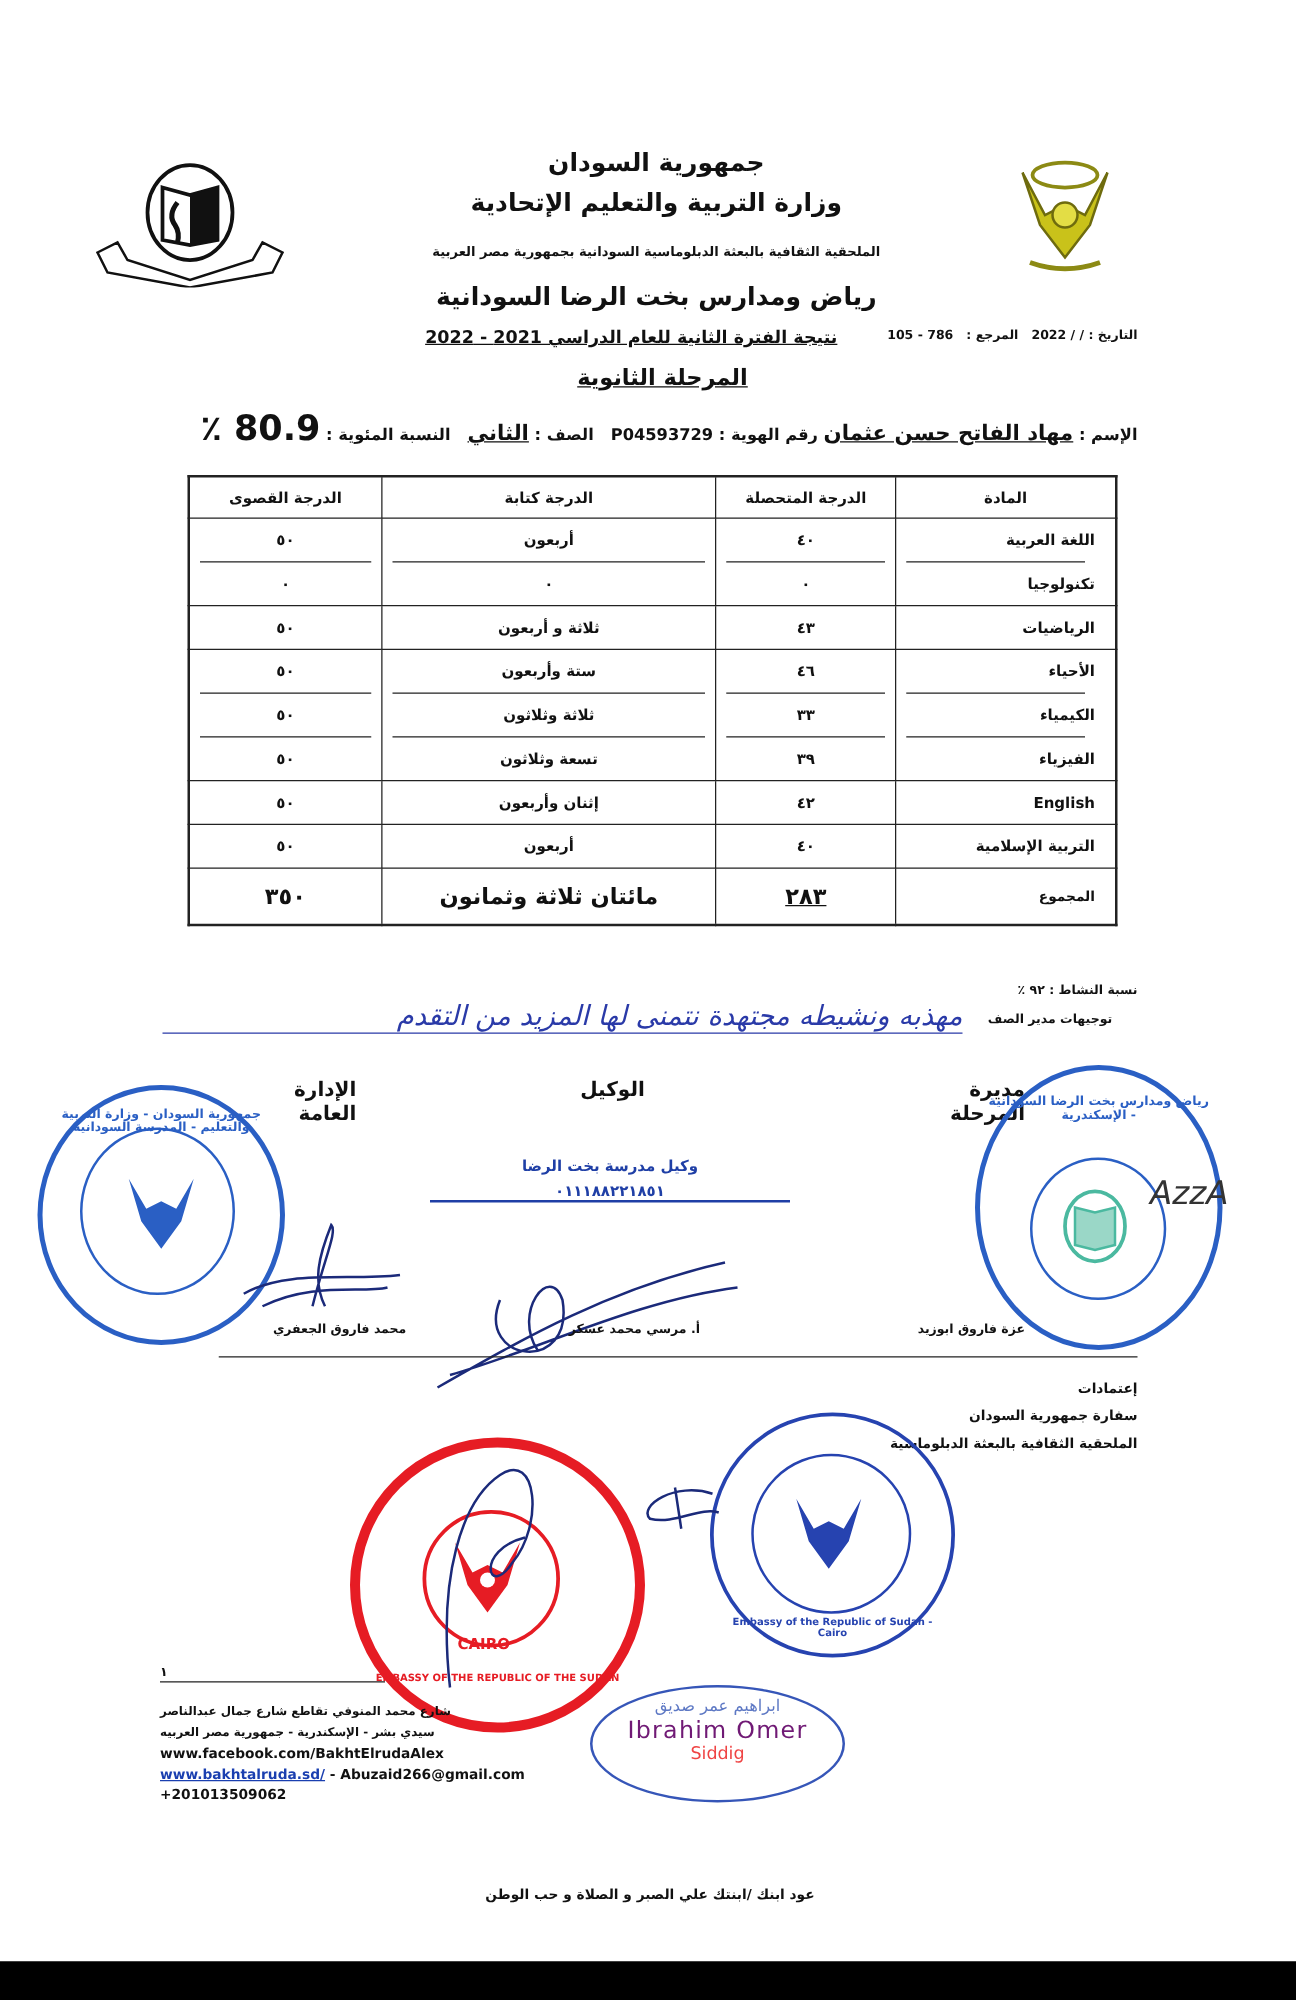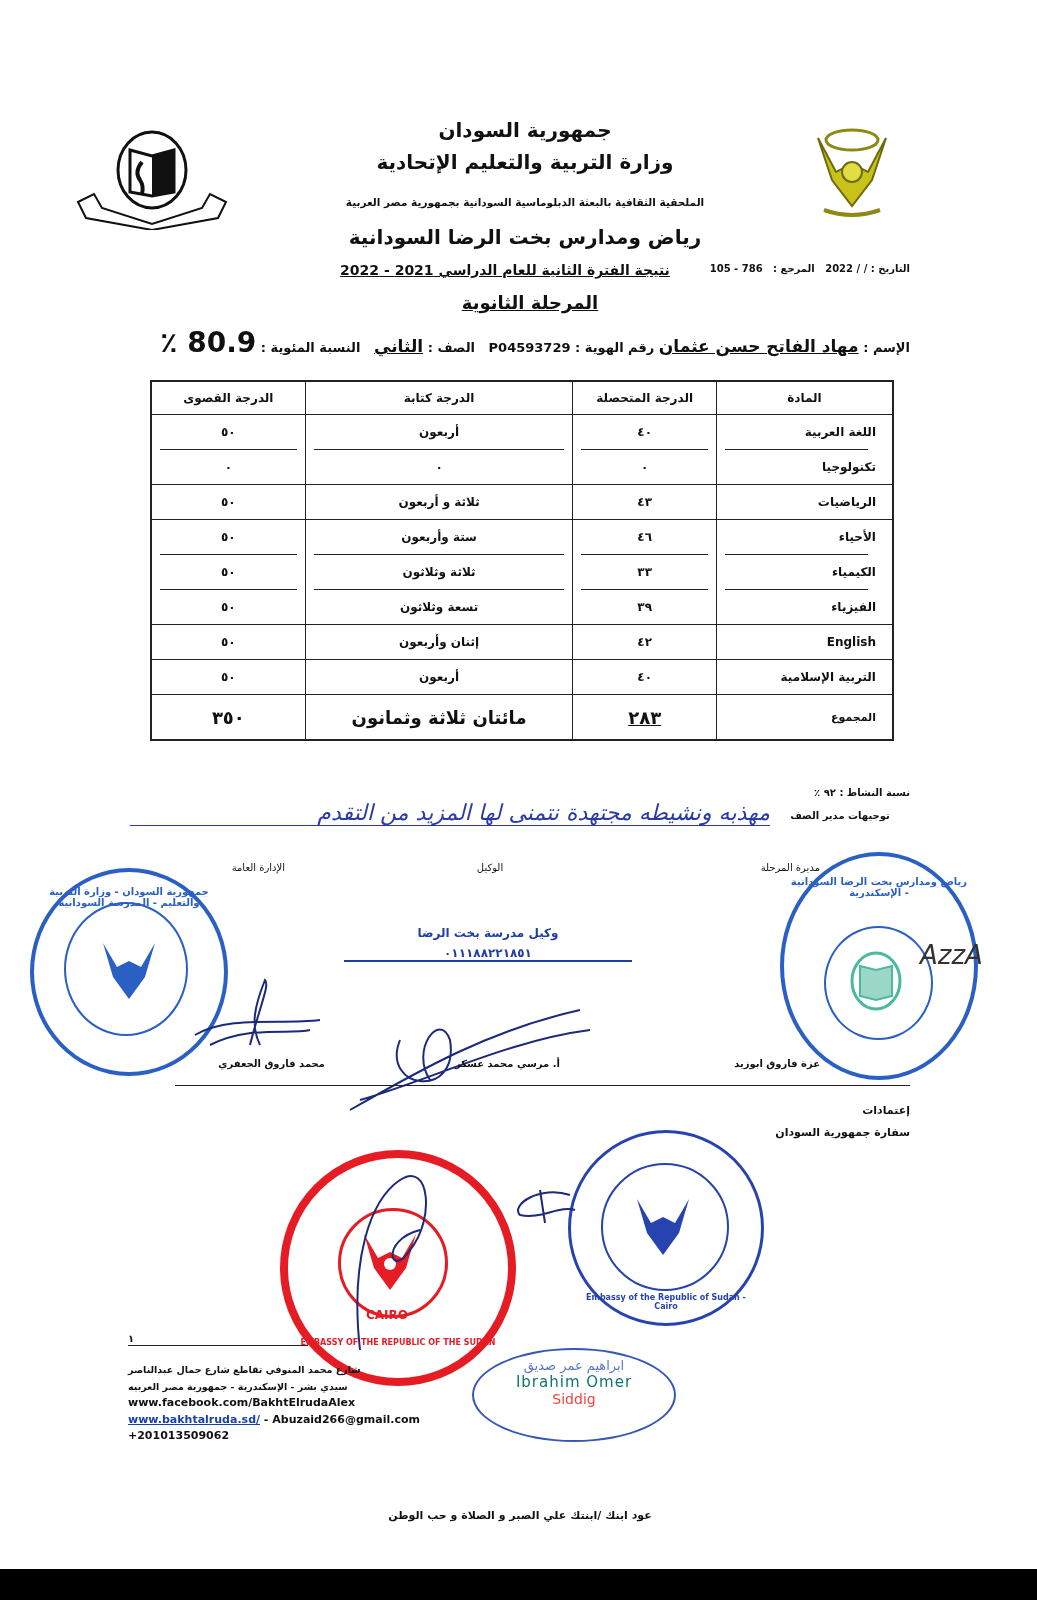--- a/index.html
+++ b/index.html
@@ -42,21 +42,21 @@
   .sub.subj { justify-content: flex-start; }
   .sep { border-top: 1.5px solid #222; margin: 0 8px; }
   #grades tr.total td { height: 44px; font-size: 18px; }
 
   
   #activity { left: 740px; top: 787px; width: 170px; font-size: 10px; font-weight: bold; direction: rtl; text-align: right; }
   #directives-label { left: 770px; top: 810px; width: 140px; font-size: 10px; font-weight: bold; direction: rtl; text-align: center; }
   #directives-text { left: 130px; top: 800px; width: 640px; font-size: 22px; color: #2a3aa8; font-family: "DejaVu Serif", serif; font-style: italic; direction: rtl; text-align: right; border-bottom: 1.5px solid #2a3aa8; white-space: nowrap; }
 
   
-  .sig-title { font-size: 10px; font-weight: normal; direction: rtl; }
+  .sig-title { font-size: 16px; font-weight: bold; direction: rtl; }
   .sig-name { font-size: 10px; font-weight: bold; direction: rtl; }
   #hline { left: 175px; top: 1085px; width: 735px; border-top: 1.5px solid #222; }
 
   .stamp { position: absolute; border-radius: 50%; }
   #stamp-left { left: 30px; top: 868px; width: 190px; height: 200px; border: 4px solid #2a5fc4; }
   #stamp-right { left: 780px; top: 852px; width: 190px; height: 220px; border: 4px solid #2a5fc4; }
   #stamp-red { left: 280px; top: 1150px; width: 220px; height: 220px; border: 8px solid #e61c24; }
   #stamp-embassy { left: 568px; top: 1130px; width: 190px; height: 190px; border: 3px solid #2643b0; }
   #stamp-oval { left: 472px; top: 1348px; width: 200px; height: 90px; border: 2.5px solid #3656b8; border-radius: 50%; }
   .stamp-inner { position: absolute; border-radius: 50%; }
@@ -284,20 +284,21 @@
 
 <div class="abs sig-name" style="left:195px; top:1058px; width:130px; text-align:right;">محمد فاروق الجعفري</div>
 <div class="abs sig-name" style="left:440px; top:1058px; width:120px; text-align:right;">أ. مرسي محمد عسكر</div>
 <div class="abs sig-name" style="left:720px; top:1058px; width:100px; text-align:right;">عزة فاروق ابوزيد</div>
 
 <div id="hline" class="abs"></div>
 
 <div id="attest" class="abs">
   <div>إعتمادات</div>
   <div>سفارة جمهورية السودان</div>
+  <div>الملحقية الثقافية بالبعثة الدبلوماسية</div>
 </div>
 
 <div id="stamp-red" class="stamp">
   <div class="stamp-inner" style="left:50px; top:50px; width:104px; height:104px; border:3px solid #e61c24;"></div>
   <svg class="abs" style="left:72px; top:70px;" width="60" height="70" viewBox="0 0 60 70">
     <path d="M4 6 L14 40 L30 62 L46 40 L56 6 L42 30 L30 24 L18 30 Z" fill="#e61c24"></path>
     <circle cx="30" cy="36" r="6" fill="#fff"></circle>
   </svg>
   <div class="abs" style="left:78px; top:150px; font-size:12px; color:#e61c24; font-weight:bold;">CAIRO</div>
   <div class="abs" style="left:10px; top:180px; width:200px; font-size:8px; color:#e61c24; font-weight:bold; text-align:center;">EMBASSY OF THE REPUBLIC OF THE SUDAN</div>
@@ -312,21 +313,21 @@
     <path d="M4 6 L14 40 L30 62 L46 40 L56 6 L42 30 L30 24 L18 30 Z" fill="#2643b0"></path>
   </svg>
   <div class="abs" style="left:10px; top:160px; width:170px; font-size:8px; color:#2643b0; font-weight:bold; text-align:center;">Embassy of the Republic of Sudan - Cairo</div>
 </div>
 <svg class="abs" style="left:500px; top:1185px;" width="80" height="40" viewBox="0 0 80 40">
   <path d="M70 10 C40 0 10 20 20 30 C40 35 60 20 75 25 M40 5 L45 38" fill="none" stroke="#1b2a7a" stroke-width="2"></path>
 </svg>
 
 <div id="stamp-oval" class="abs">
   <div style="text-align:center; color:#5d78c4; font-size:13px; margin-top:8px; direction:rtl;">ابراهيم عمر صديق</div>
-  <div style="text-align:center; color:#0f766e; font-size:15px; letter-spacing:1px;">Ibrahim Omer</div>
+  <div style="text-align:center; color:#701a75; font-size:19px; letter-spacing:1px;">Ibrahim Omer</div>
   <div style="text-align:center; color:#ef4444; font-size:14px;">Siddig</div>
 </div>
 
 <div id="footer-num" class="abs">١</div>
 <div id="footer-line" class="abs"></div>
 <div id="footer" class="abs">
   <div class="ar">شارع محمد المنوفي تقاطع شارع جمال عبدالناصر</div>
   <div class="ar">سيدي بشر - الإسكندرية - جمهورية مصر العربيه</div>
   <div>www.facebook.com/BakhtElrudaAlex</div>
   <div><a>www.bakhtalruda.sd/</a><span> - Abuzaid266@gmail.com</span></div>

